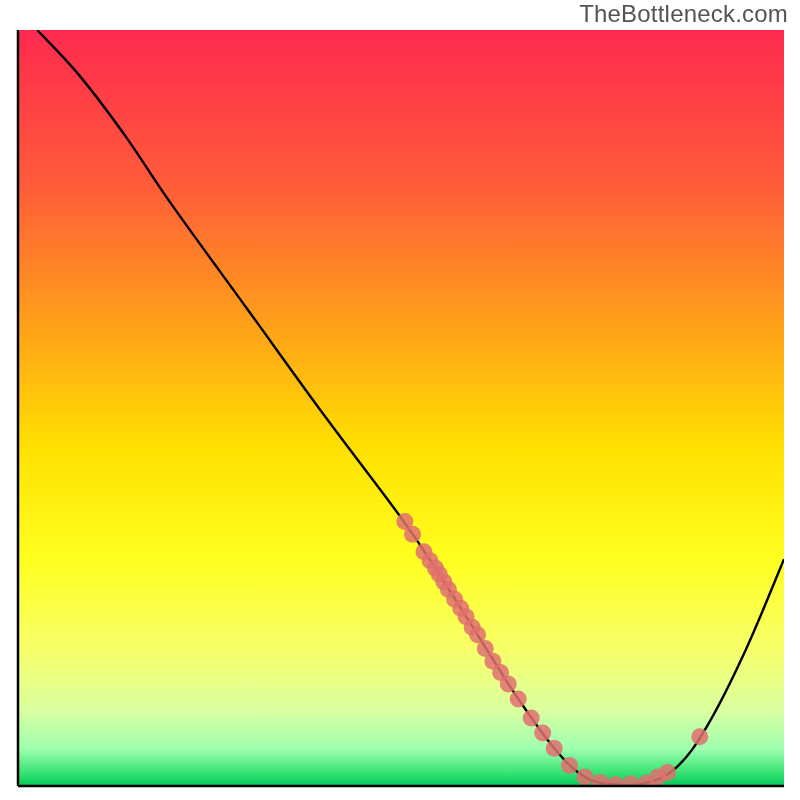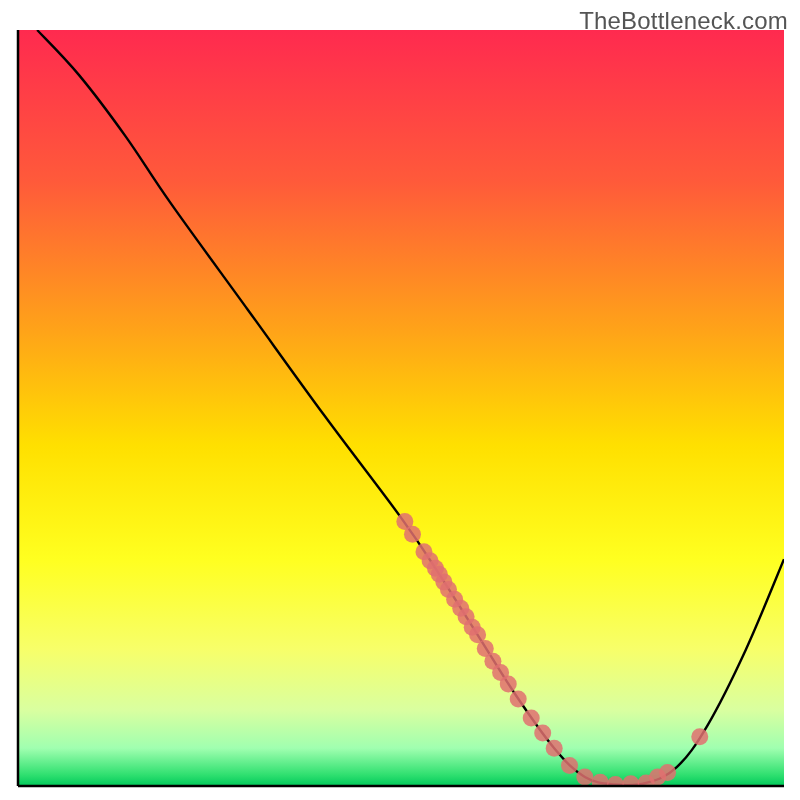--- a/index.html
+++ b/index.html
@@ -10,21 +10,21 @@
     background: #ffffff;
     font-family: Arial, Helvetica, sans-serif;
   }
   .chart-container {
     position: relative;
     width: 800px;
     height: 800px;
   }
   .watermark {
     position: absolute;
-    top: 7px;
+    top: 0;
     right: 12px;
     font-size: 24px;
     color: #545454;
     font-weight: normal;
     letter-spacing: 0.2px;
     margin-left: 21px;
   }
   svg {
     display: block;
   }

